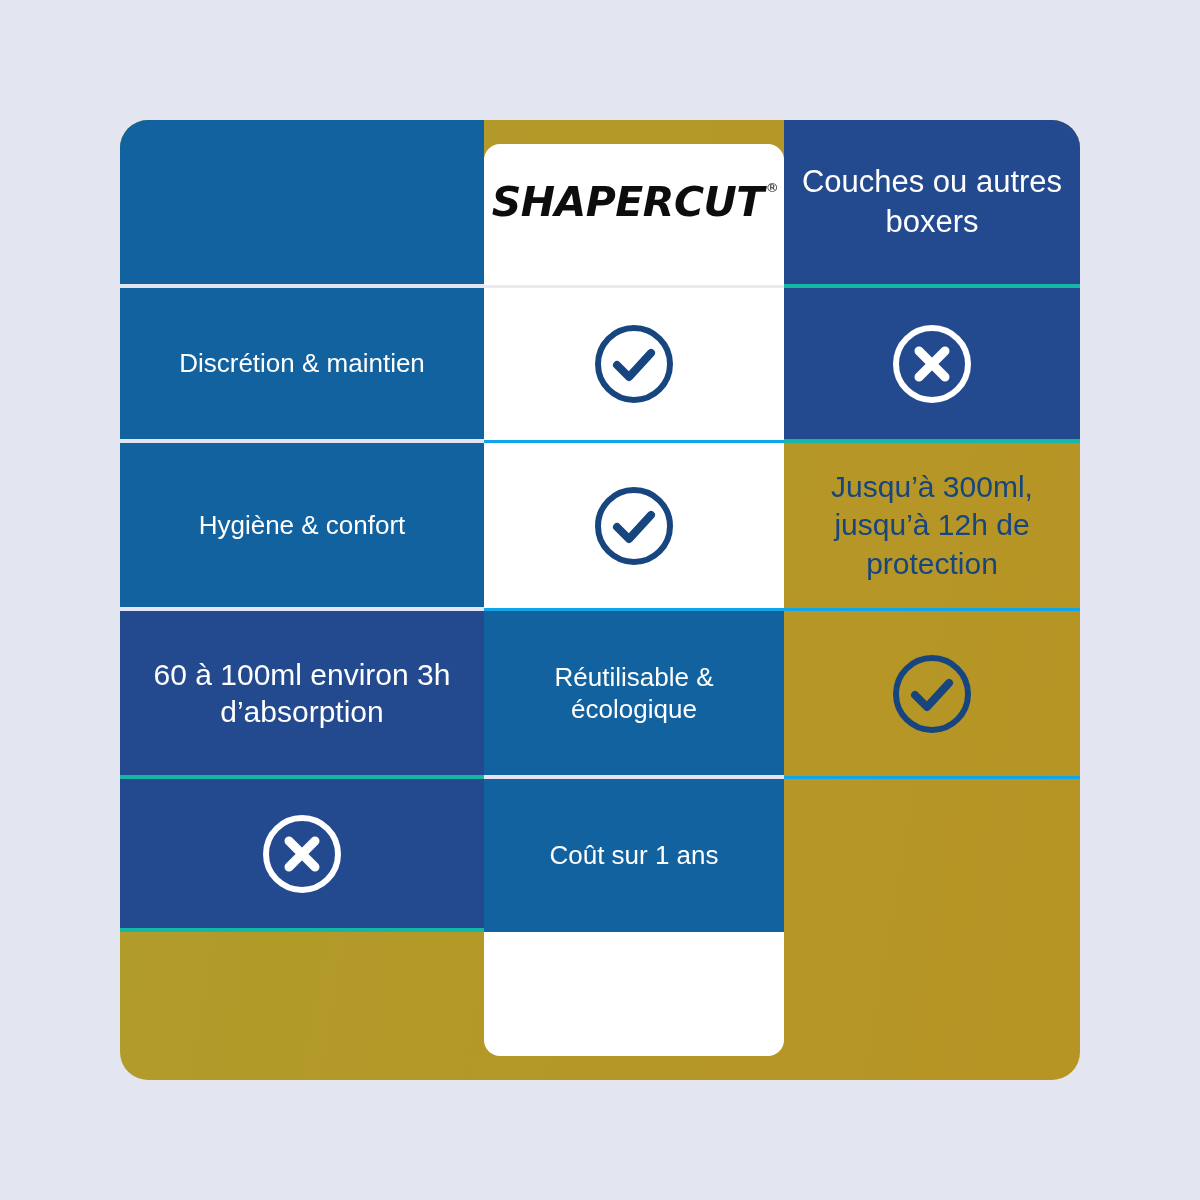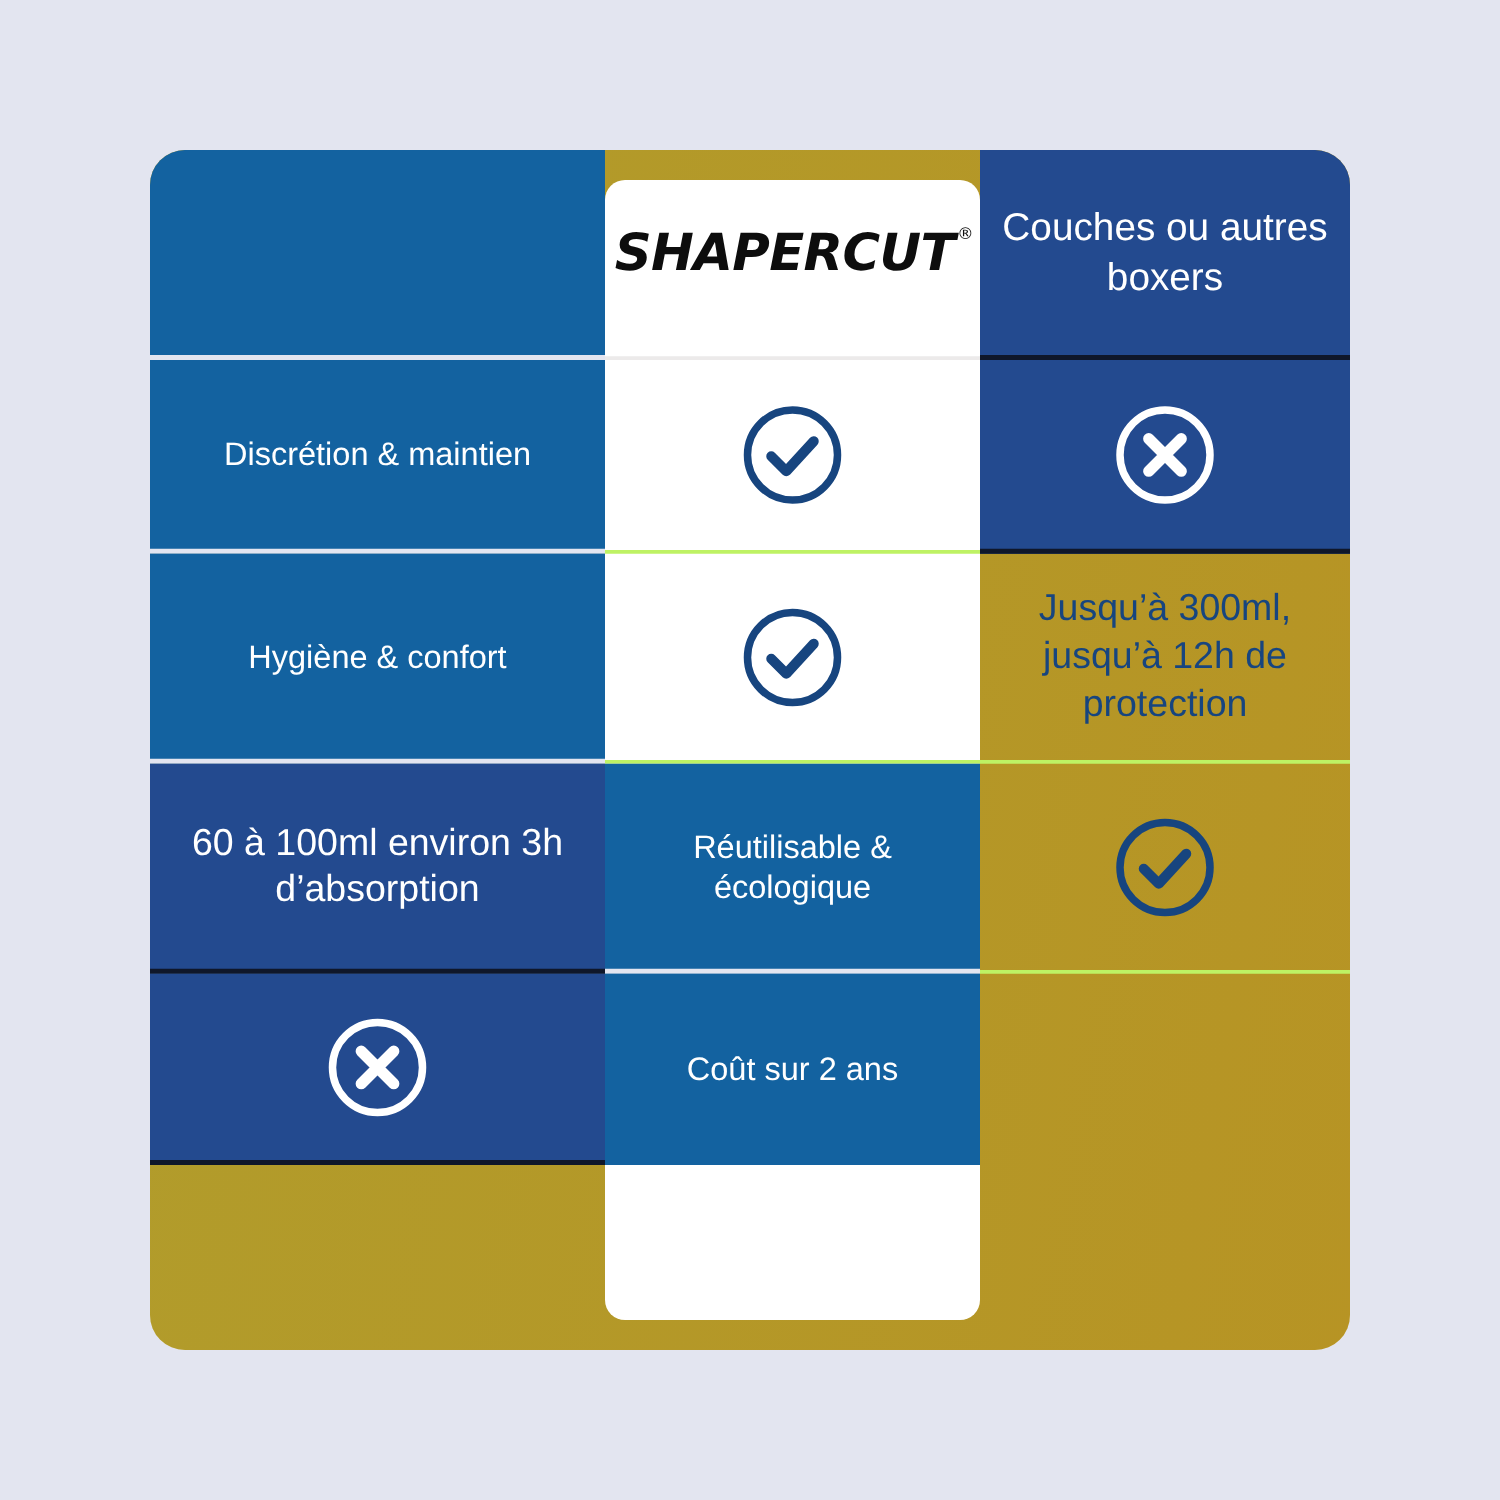--- a/index.html
+++ b/index.html
@@ -43,32 +43,32 @@
   }
   .col-left.last { border-bottom: none; }
   .col-left.head { background: #1362a0; border-bottom: 4px solid #e3e5f0; }
 
   
   .col-mid {
     background: #ffffff;
     color: #17457f;
     font-size: 30px;
     line-height: 1.28;
-    border-bottom: 3px solid #bef264;
+    border-bottom: 3px solid #0ea5e9;
   }
   .col-mid.last { border-bottom: none; }
   .col-mid.head { border-bottom: 3px solid #eceaea; }
 
   
   .col-right {
     background: #234a8f;
     color: #ffffff;
     font-size: 30px;
     line-height: 1.25;
-    border-bottom: 4px solid #0f172a;
+    border-bottom: 4px solid #14b8a6;
   }
   .col-right.last { border-bottom: none; }
 
   
   .mid-mask {
     position: absolute;
     left: 364px; top: 24px;
     width: 300px; height: 912px;
     border-radius: 16px;
     background: #ffffff;
@@ -185,18 +185,18 @@
       <div class="cell col-right">
         <span class="icon-cross">
           <svg width="84" height="84" viewBox="0 0 84 84">
             <circle cx="42" cy="42" r="36" fill="none" stroke="#ffffff" stroke-width="6"></circle>
             <path d="M29 29 L55 55 M55 29 L29 55" fill="none" stroke="#ffffff" stroke-width="9" stroke-linecap="round"></path>
           </svg>
         </span>
       </div>
 
       <div class="cell col-left last">
-        <span class="feature">Coût sur 2 ans</span>
+        <span class="feature">Coût sur 1 ans</span>
       </div>
 
     </div>
   </div>
 </div>
 
 </body></html>

